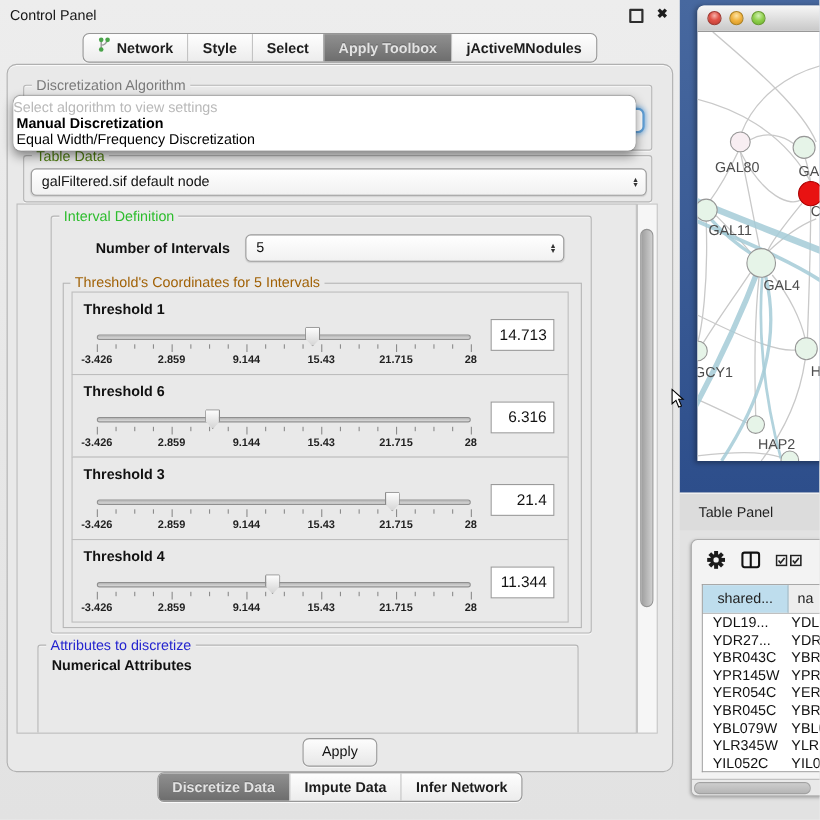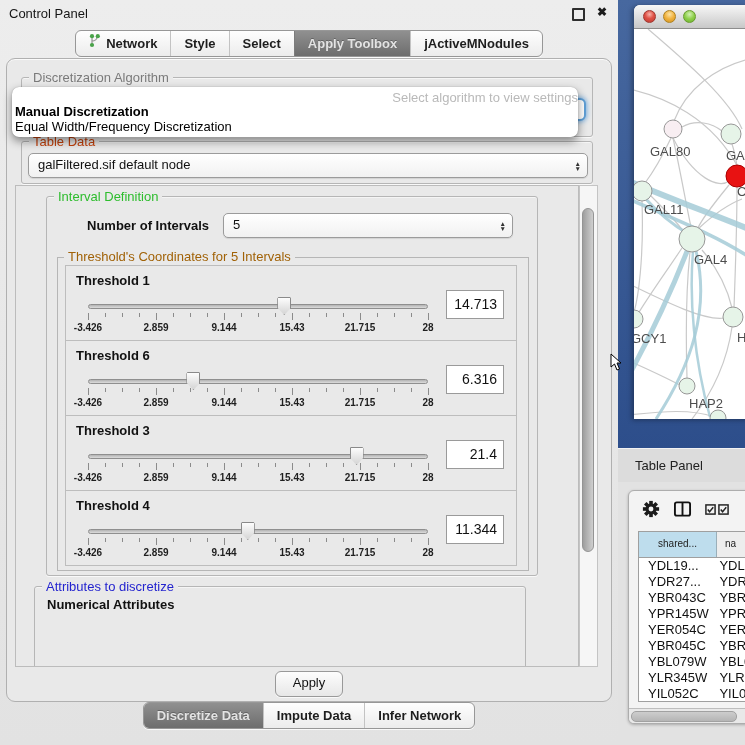--- a/index.html
+++ b/index.html
@@ -26,21 +26,21 @@
   .combo{position:absolute;background:linear-gradient(#ffffff,#f1f1f1);border:1px solid #9b9b9b;border-radius:5px;
          font-size:13px;color:#111;box-shadow:0 1px 1px rgba(0,0,0,.1);}
   .combo .cv{position:absolute;left:9px;top:3px;white-space:nowrap;}
   .stepper{position:absolute;right:6px;top:50%;transform:translateY(-50%);font-size:6.5px;color:#333;line-height:5px;text-align:center;}
   
   #grp-algorithm{left:14px;top:18px;width:570px;height:58px;}
   #combo-ghost{position:absolute;left:6px;top:20px;width:558px;height:23px;background:#fff;border:2px solid #5f9fd6;
                border-radius:6px;box-shadow:0 0 5px 1px #7ab1e2;box-sizing:border-box;}
   #popup{position:absolute;left:12px;top:87px;width:566px;height:50px;background:#fff;border-radius:7px;z-index:40;
          box-shadow:0 4px 10px rgba(0,0,0,.45),0 0 1px rgba(0,0,0,.35);font-size:13px;}
-  #popup .ph{position:absolute;left:0;right:0;top:3px;text-align:right;color:#b9b9b9;}
+  #popup .ph{position:absolute;left:0;right:0;top:3px;text-align:left;color:#b9b9b9;}
   #popup .op1{position:absolute;left:3px;top:17px;font-weight:bold;color:#000;}
   #popup .op2{position:absolute;left:3px;top:32px;color:#000;}
   #grp-tabledata{left:14px;top:82px;width:570px;height:41px;}
   #combo-tabledata{left:6px;top:11px;width:558px;height:23px;}
   
   #viewport{position:absolute;left:8px;top:126px;width:564px;height:482px;border:1px solid #bcbcbc;overflow:hidden;box-sizing:border-box;}
   #vscroll{position:absolute;left:572px;top:126px;width:19px;height:482px;background:#f6f6f6;border:1px solid #c4c4c4;box-sizing:border-box;}
   #vscroll .vthumb{position:absolute;left:2px;top:22px;width:12px;height:344px;border-radius:7px;
                    background:linear-gradient(90deg,#9e9e9e,#cfcfcf);border:1px solid #949494;box-sizing:border-box;}
   #grp-interval{left:30px;top:10px;width:490px;height:378px;}
@@ -85,21 +85,21 @@
   .light.green{background:radial-gradient(circle at 50% 30%,#d2f0b4 0%,#8ecf4a 50%,#6cb22e 100%);border:1px solid #679b2e;}
   #net-canvas{position:relative;width:115px;height:390px;overflow:hidden;}
   #rb-bottom{position:absolute;left:618px;top:448px;width:127px;height:297px;background:#e2e2e2;}
   #table-panel-bar{position:absolute;left:0;top:0;width:127px;height:34px;background:#dcdcdc;border-top:1px solid #f2f2f2;
                    font-size:13px;color:#222;line-height:34px;padding-left:17px;box-sizing:border-box;}
   #table-window{position:absolute;left:10px;top:42px;width:117px;height:232px;background:#f3f3f3;
                 border:1px solid #adadad;border-radius:6px 0 0 6px;box-shadow:0 1px 3px rgba(0,0,0,.25);overflow:hidden;}
   #tp-toolbar{position:absolute;left:0;top:0;height:36px;width:117px;display:flex;align-items:center;gap:13px;padding-left:13px;}
   #tp-table{position:absolute;left:9px;top:40px;width:108px;border:1px solid #9f9f9f;border-right:none;background:#fff;}
   #tp-head{display:flex;height:25px;border-bottom:1px solid #9f9f9f;}
-  .hcell{box-sizing:border-box;font-size:10px;color:#222;line-height:24px;overflow:hidden;white-space:nowrap;}
+  .hcell{box-sizing:border-box;font-size:13px;color:#222;line-height:24px;overflow:hidden;white-space:nowrap;}
   .hcell.c1{width:78px;background:#bedded;border-right:1px solid #9aafb9;text-align:center;}
   .hcell.c2{width:30px;background:#ededed;padding-left:8px;}
   #tp-rows{height:143px;overflow:hidden;background:#fff;}
   .trow{display:flex;height:16px;}
   .tcell{font-size:13px;color:#111;white-space:nowrap;overflow:hidden;line-height:16px;}
   .tcell.c1{width:78px;padding-left:9px;box-sizing:border-box;}
   .tcell.c2{width:30px;padding-left:8px;}
   #tp-hscroll{position:absolute;left:0;bottom:0;width:117px;height:14px;background:#e9e9e9;border-top:1px solid #bdbdbd;}
   #tp-hscroll .hthumb{position:absolute;left:2px;top:2px;width:104px;height:9px;border-radius:5px;
                       background:linear-gradient(#cdcdcd,#b5b5b5);border:1px solid #a1a1a1;}
@@ -142,21 +142,21 @@
       </div>
   </div>
 
   <div id="outer-panel">
     <div class="group" id="grp-algorithm">
       <span class="gtitle" style="color:#7a7a7a">Discretization Algorithm</span>
       <div id="combo-ghost"></div>
     </div>
 
     <div class="group" id="grp-tabledata">
-      <span class="gtitle" style="color:#c2410c">Table Data</span>
+      <span class="gtitle" style="color:#4d7c0f">Table Data</span>
       <div class="combo" id="combo-tabledata">
         <span class="cv">galFiltered.sif default node</span>
         <span class="stepper">▲<br>▼</span>
       </div>
     </div>
 
     <div id="viewport">
       <div class="group" id="grp-interval">
         <span class="gtitle" id="gt-interval" style="color: rgb(45, 189, 45);">Interval Definition</span>
         <span id="num-label">Number of Intervals</span>

